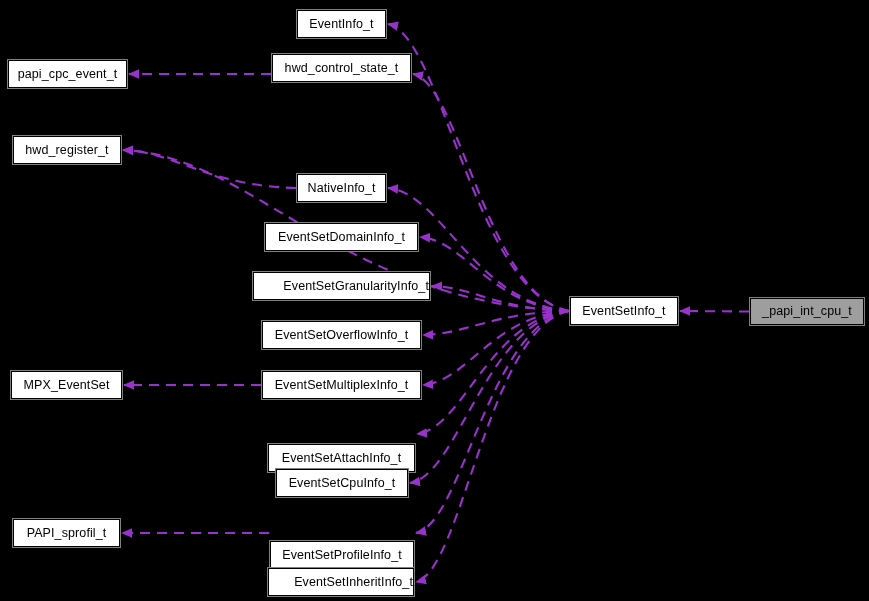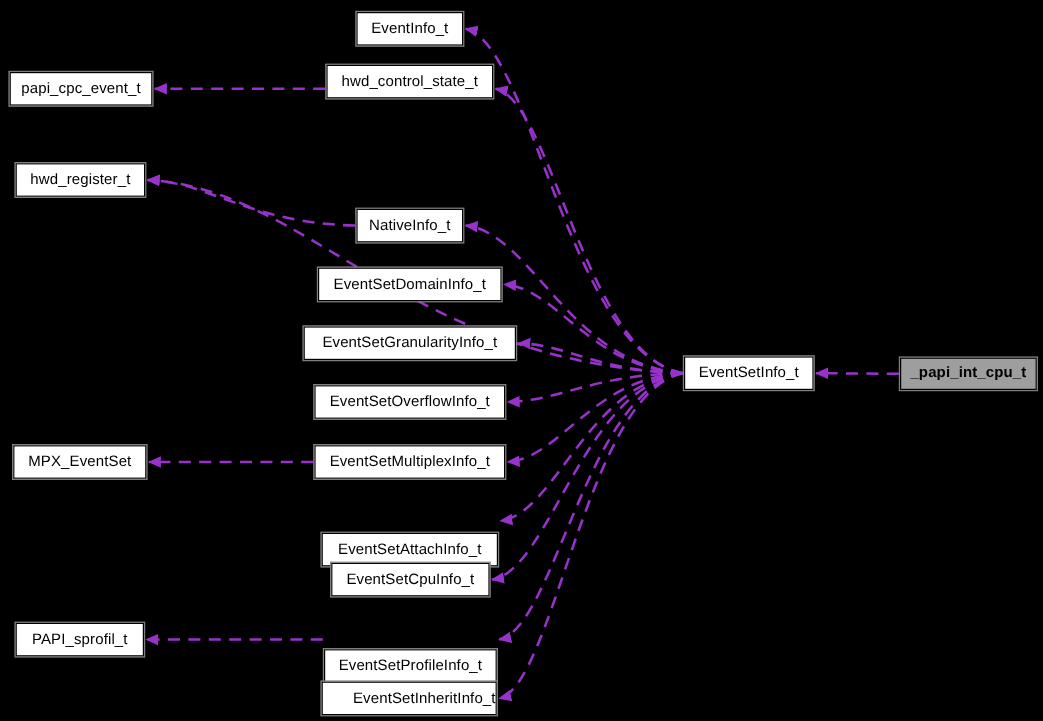--- a/index.html
+++ b/index.html
@@ -94,21 +94,21 @@
       </div>
       <div class="node-box" style="left: 13px; top: 136px; width: 108px; height: 28px;">
         <span class="node-label">hwd_register_t</span>
       </div>
       <div class="node-box" style="left: 297px; top: 174px; width: 89px; height: 28px; justify-content: center;">
         <span class="node-label">NativeInfo_t</span>
       </div>
       <div class="node-box" style="left: 265px; top: 223px; width: 153px; height: 28px;">
         <span class="node-label">EventSetDomainInfo_t</span>
       </div>
-      <div class="node-box" style="left: 253px; top: 272px; width: 177px; height: 28px;">
+      <div class="node-box" style="left: 253px; top: 272px; width: 177px; height: 28px; justify-content: flex-end;">
         <span class="node-label">EventSetGranularityInfo_t</span>
       </div>
       <div class="node-box" style="left: 262px; top: 321px; width: 159px; height: 28px; text-align: center;">
         <span class="node-label">EventSetOverflowInfo_t</span>
       </div>
       <div class="node-box" style="left: 11px; top: 371px; width: 111px; height: 28px;">
         <span class="node-label">MPX_EventSet</span>
       </div>
       <div class="node-box" style="left: 262px; top: 371px; width: 159px; height: 28px;">
         <span class="node-label">EventSetMultiplexInfo_t</span>
@@ -124,18 +124,18 @@
       </div>
       <div class="node-box" style="left: 270px; top: 541px; width: 144px; height: 28px;">
         <span class="node-label">EventSetProfileInfo_t</span>
       </div>
       <div class="node-box" style="left: 268px; top: 568px; width: 146px; height: 28px; justify-content: flex-end;">
         <span class="node-label">EventSetInheritInfo_t</span>
       </div>
       <div class="node-box" style="left: 570px; top: 297px; width: 108px; height: 28px;">
         <span class="node-label">EventSetInfo_t</span>
       </div>
-      <div class="node-box highlighted" style="left: 750px; top: 298px; width: 114px; height: 27px; font-weight: bold;">
+      <div class="node-box highlighted" style="left: 750px; top: 298px; width: 114px; height: 27px;">
         <span class="node-label">_papi_int_cpu_t</span>
       </div>
     </div>
 
 </div>
 
 </body></html>

